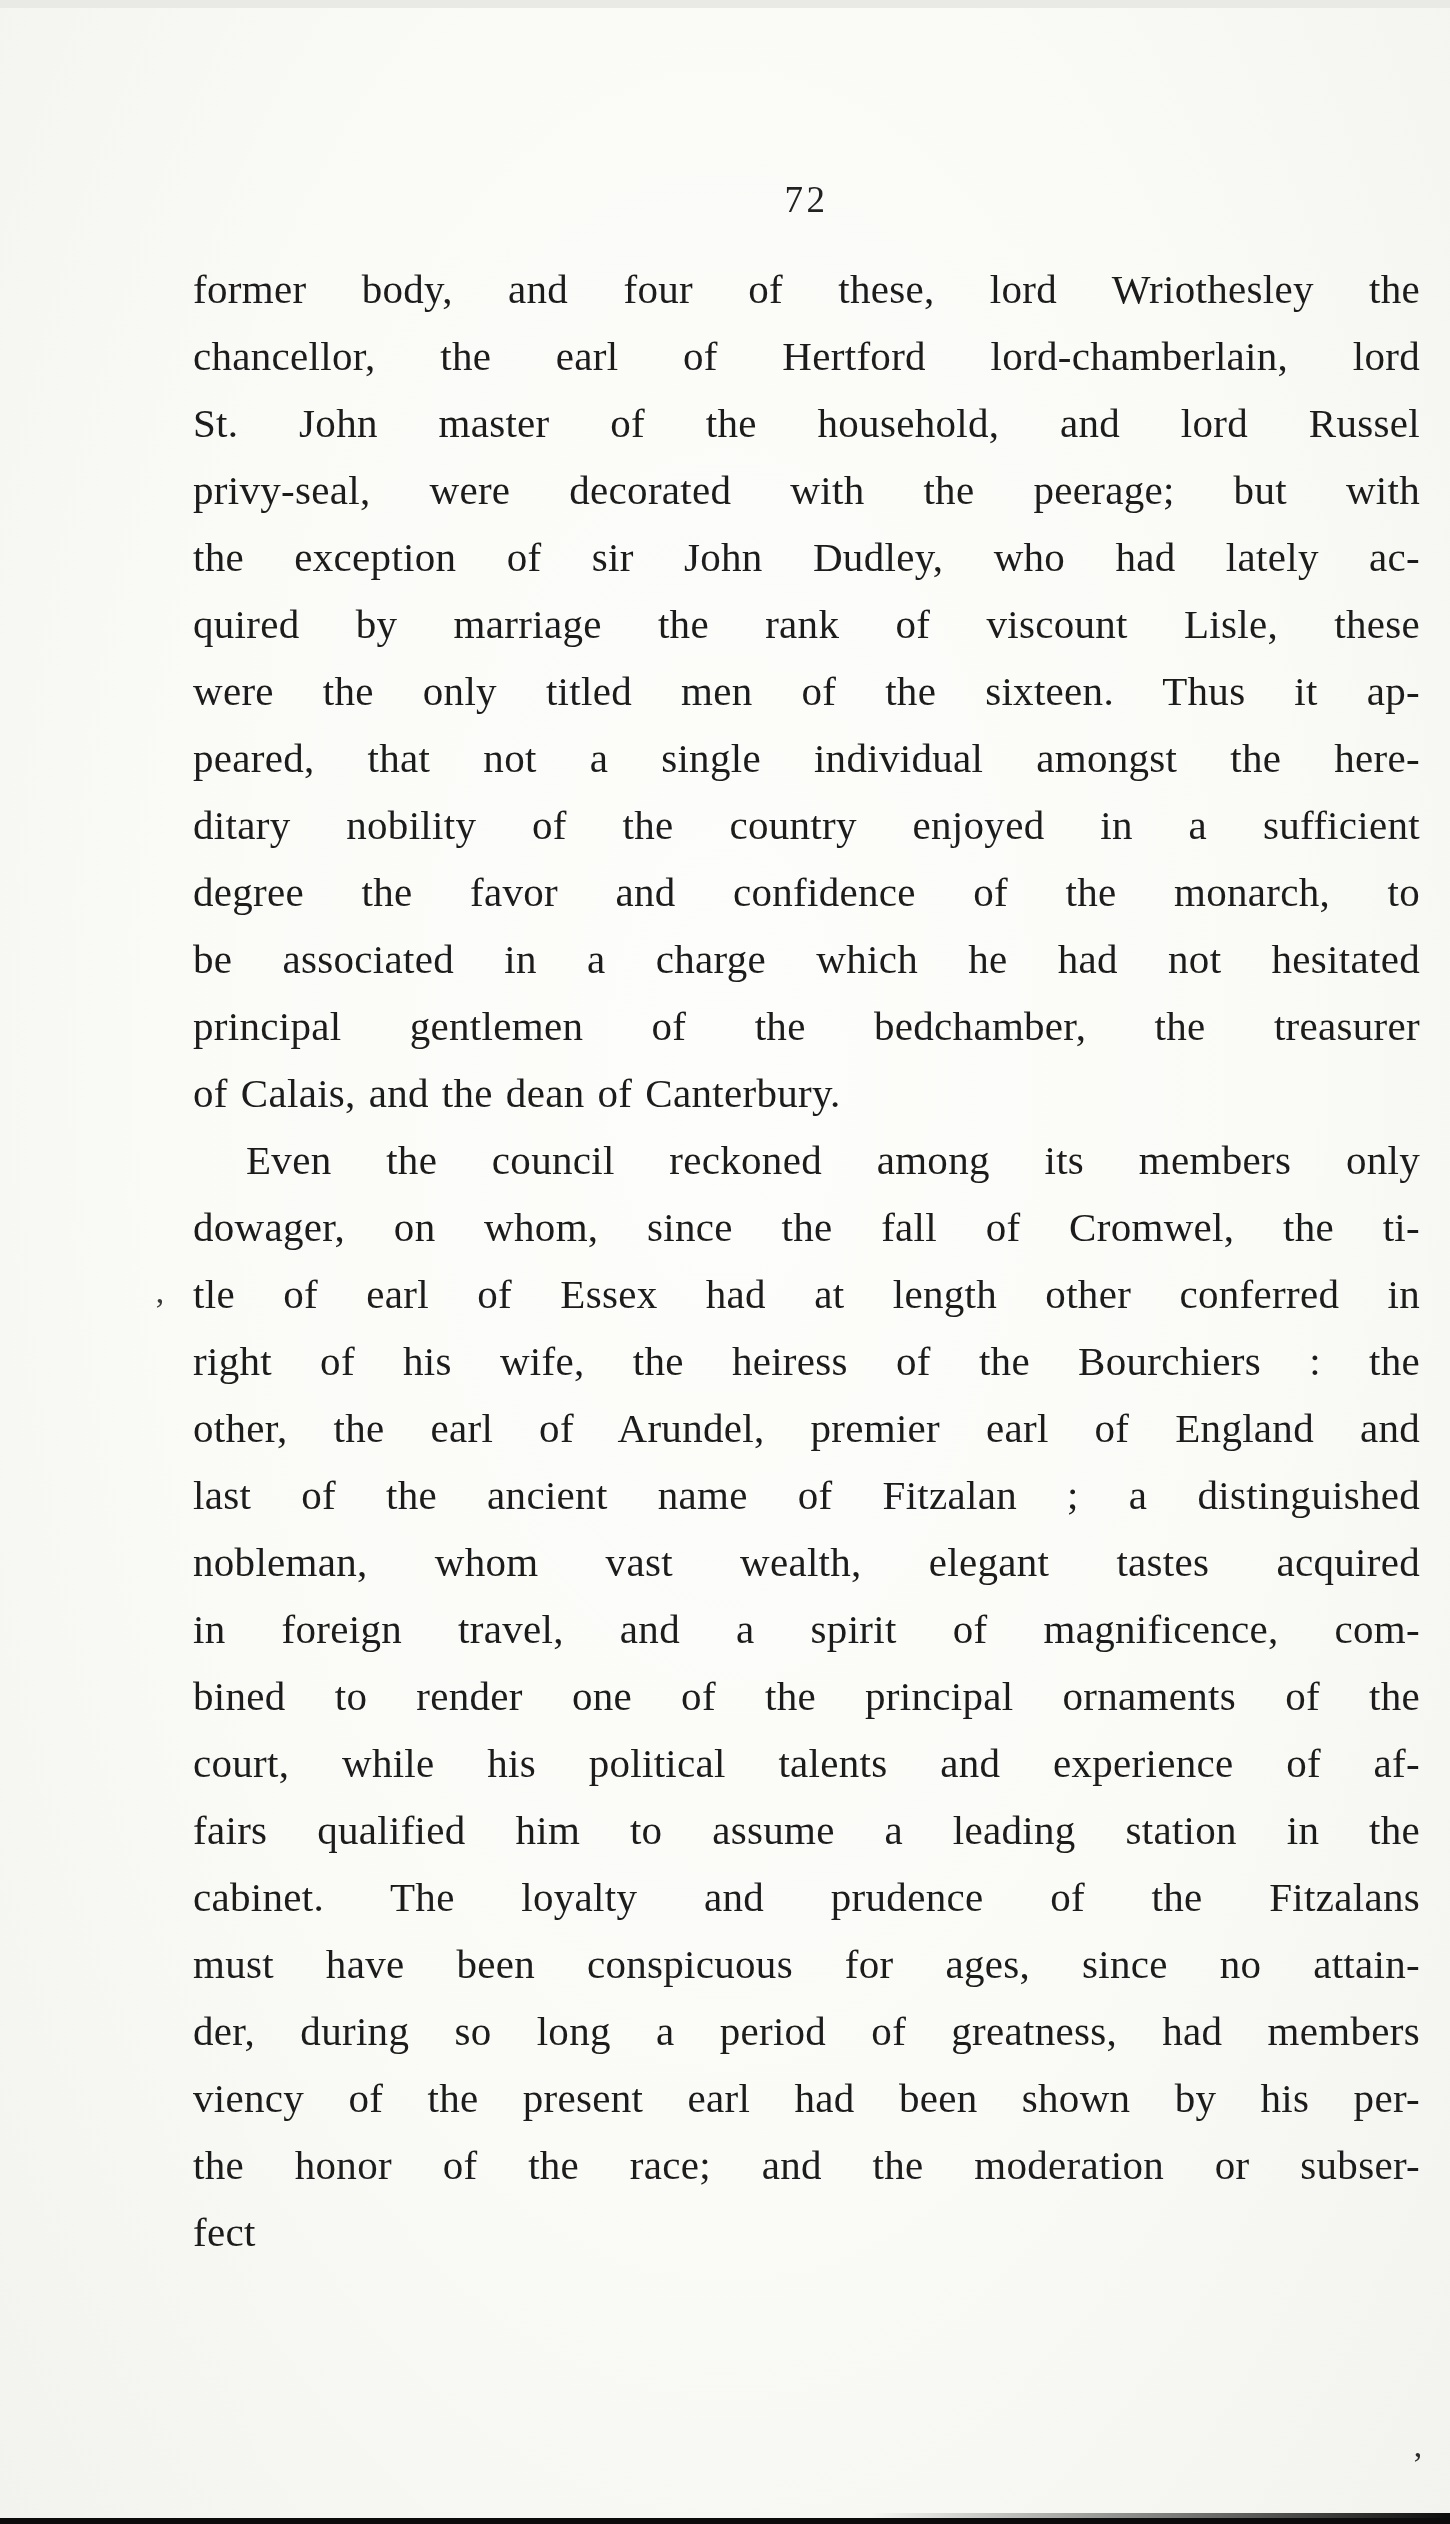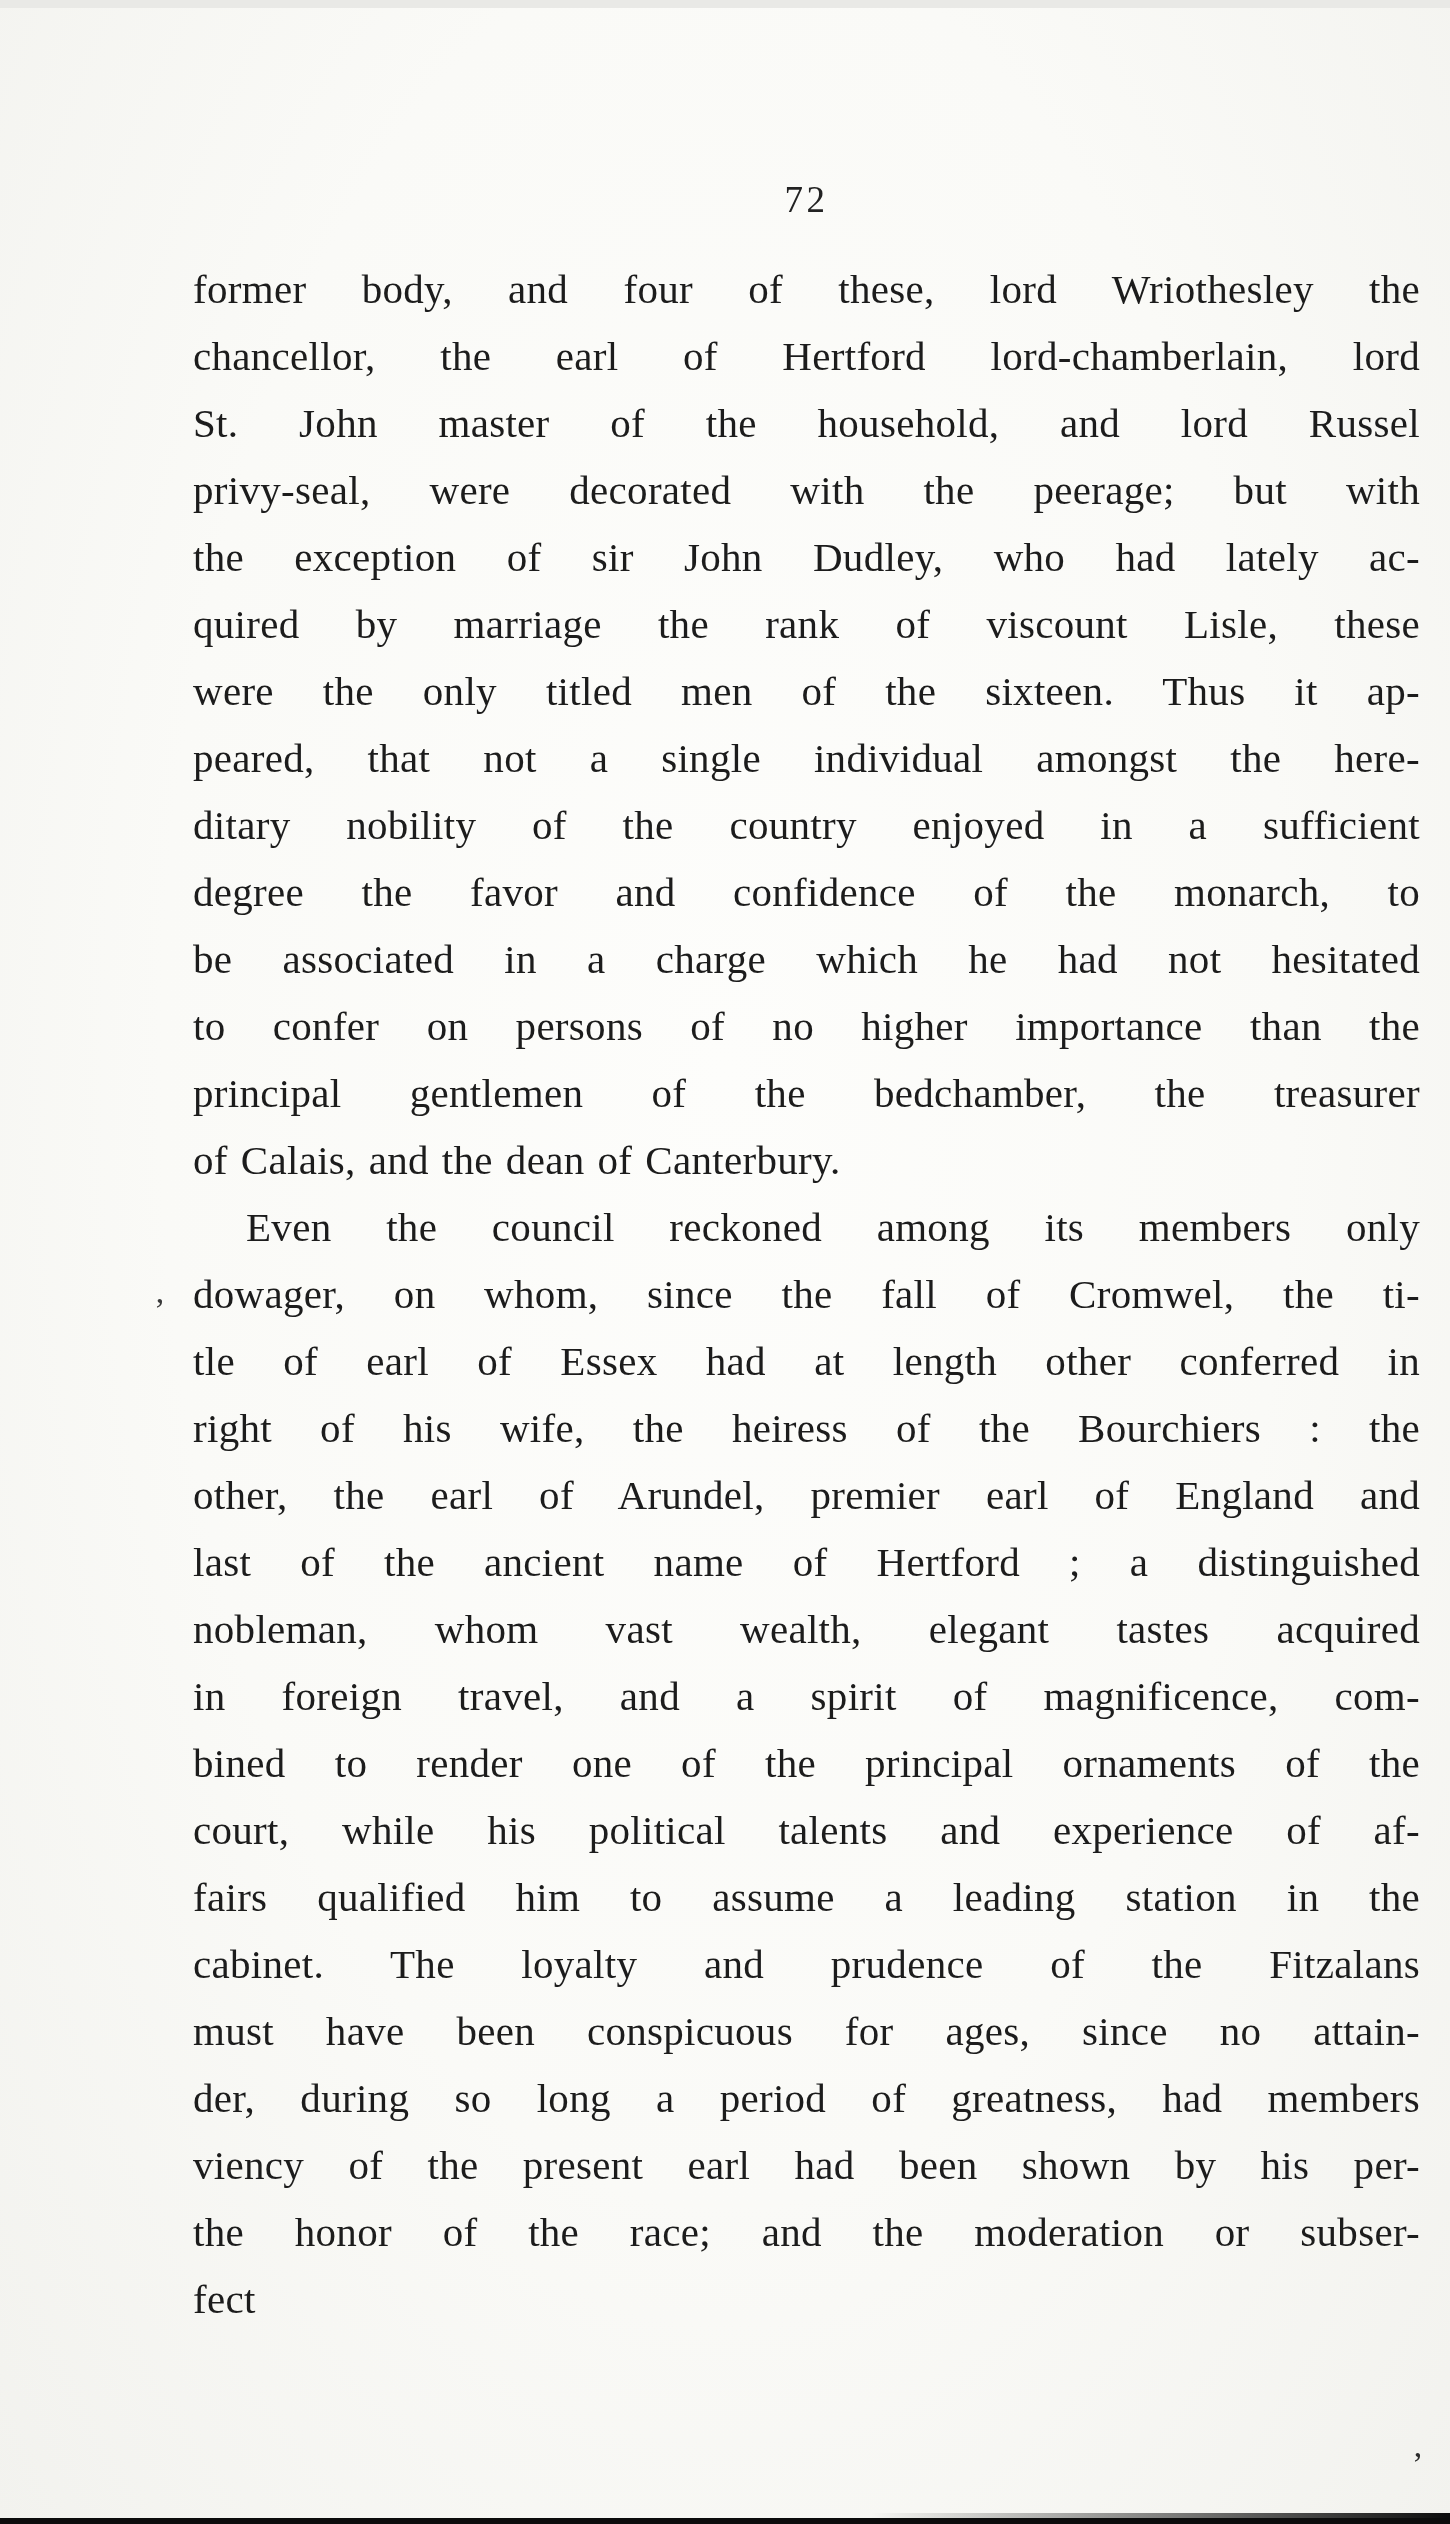--- a/index.html
+++ b/index.html
@@ -103,31 +103,30 @@
         <div class="line">chancellor, the earl of Hertford lord-chamberlain, lord</div>
         <div class="line">St. John master of the household, and lord Russel</div>
         <div class="line">privy-seal, were decorated with the peerage; but with</div>
         <div class="line">the exception of sir John Dudley, who had lately ac-</div>
         <div class="line">quired by marriage the rank of viscount Lisle, these</div>
         <div class="line">were the only titled men of the sixteen.  Thus it ap-</div>
         <div class="line">peared, that not a single individual amongst the here-</div>
         <div class="line">ditary nobility of the country enjoyed in a sufficient</div>
         <div class="line">degree the favor and confidence of the monarch, to</div>
         <div class="line">be associated in a charge which he had not hesitated</div>
-        <div class="line">to confer on persons of no higher importance than the</div>
         <div class="line">principal gentlemen of the bedchamber, the treasurer</div>
         <div class="line no-justify">of Calais, and the dean of Canterbury.</div>
       </div>
       <div class="paragraph indented">
         <div class="line">Even the council reckoned among its members only</div>
         <div class="line">dowager, on whom, since the fall of Cromwel, the ti-</div>
         <div class="line">tle of earl of Essex had at length other conferred in</div>
         <div class="line">right of his wife, the heiress of the Bourchiers : the</div>
         <div class="line">other, the earl of Arundel, premier earl of England and</div>
-        <div class="line">last of the ancient name of Hertford ; a distinguished</div>
+        <div class="line">last of the ancient name of Fitzalan ; a distinguished</div>
         <div class="line">nobleman, whom vast wealth, elegant tastes acquired</div>
         <div class="line">in foreign travel, and a spirit of magnificence, com-</div>
         <div class="line">bined to render one of the principal ornaments of the</div>
         <div class="line">court, while his political talents and experience of af-</div>
         <div class="line">fairs qualified him to assume a leading station in the</div>
         <div class="line">cabinet.  The loyalty and prudence of the Fitzalans</div>
         <div class="line">must have been conspicuous for ages, since no attain-</div>
         <div class="line">der, during so long a period of greatness, had members</div>
         <div class="line">viency of the present earl had been shown by his per-</div>
         <div class="line">the honor of the race; and the moderation or subser-</div>

